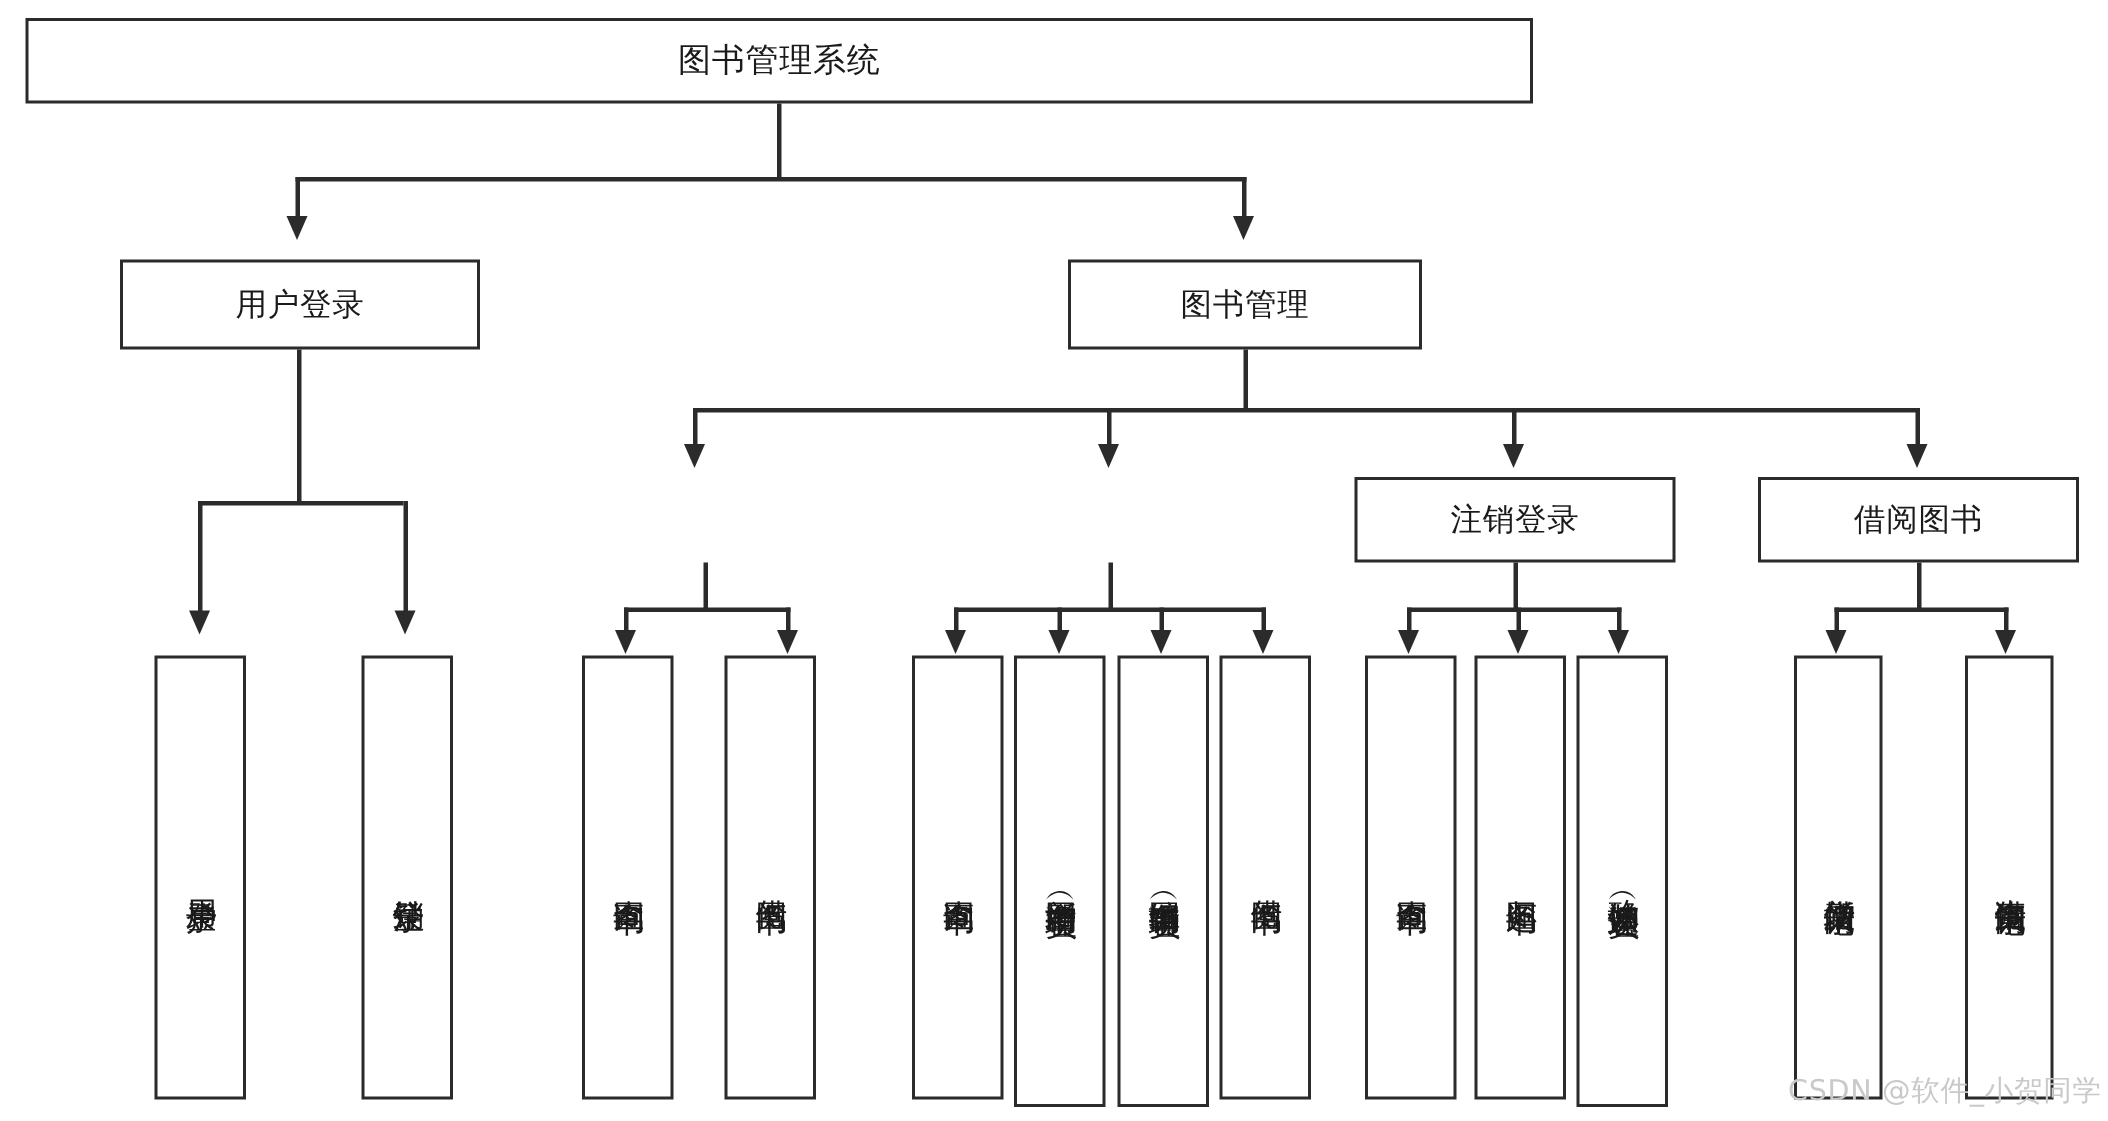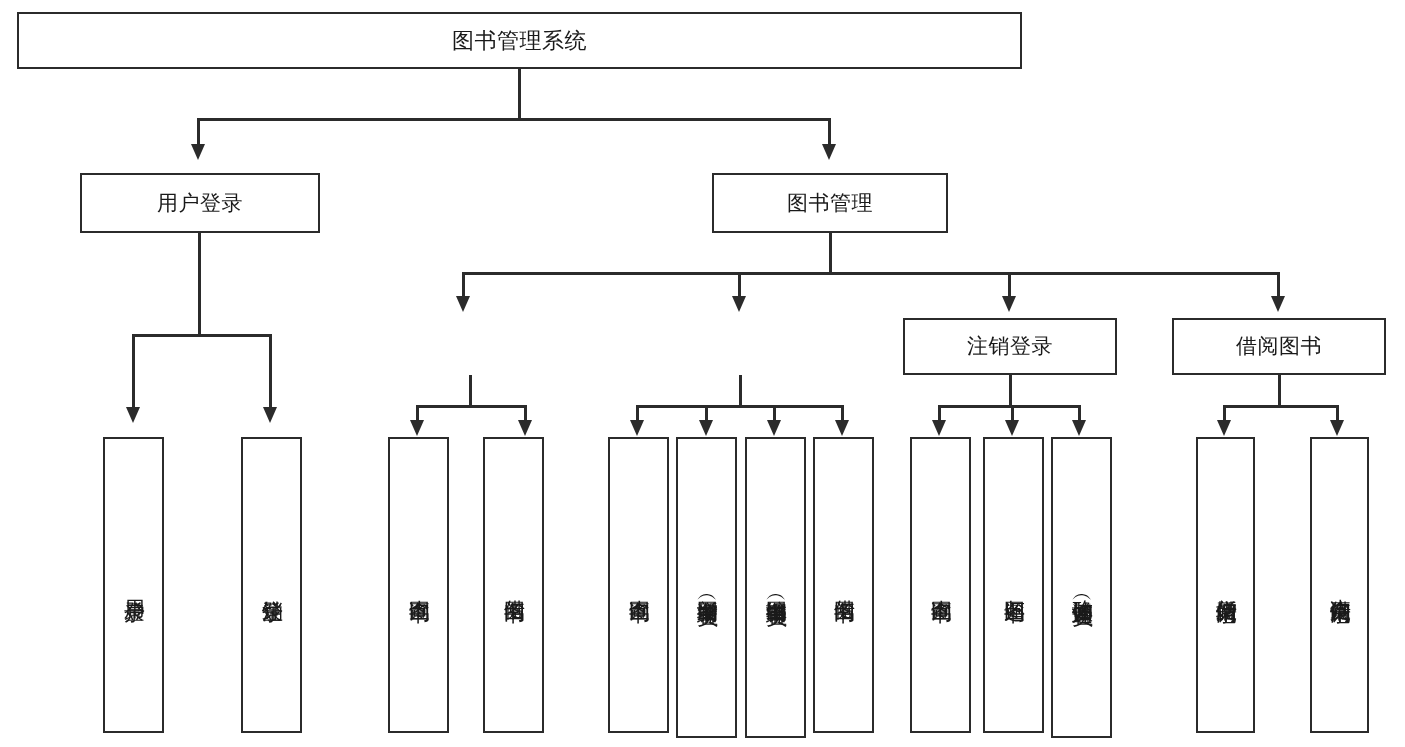--- a/index.html
+++ b/index.html
@@ -201,14 +201,15 @@
     <span class="label">确认归还（管理员）</span>
   </div>
 
   <div class="node vert" style="left:1196px; top:437px; width:59px; height:296px;">
     <span class="label">新增借阅记录</span>
   </div>
   <div class="node vert" style="left:1310px; top:437px; width:59px; height:296px;">
     <span class="label">查询借阅记录</span>
   </div>
 
+  <div class="watermark" style="left:1192px; top:714px;">CSDN @软件_小贺同学</div>
 
 </div>
 
 </body></html>

